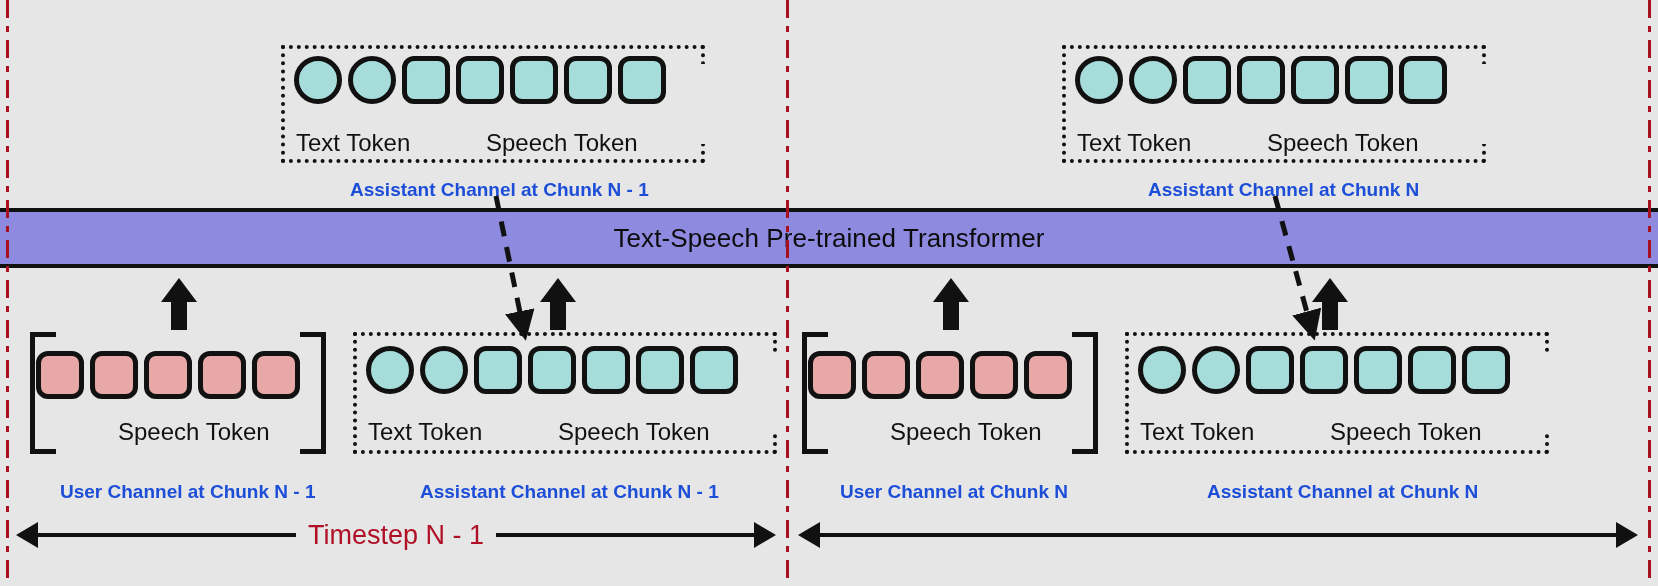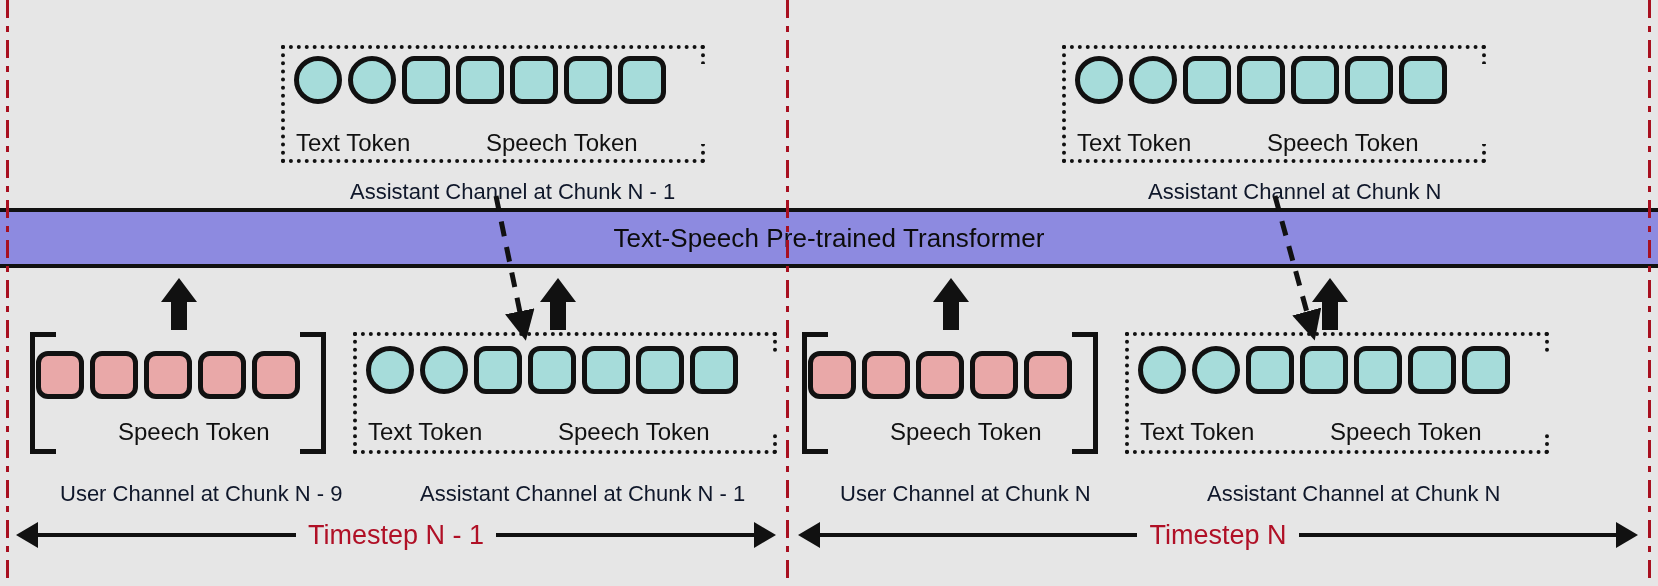--- a/index.html
+++ b/index.html
@@ -139,23 +139,24 @@
     left: 0; top: 0;
     width: 1658px;
     height: 586px;
     z-index: 25;
     pointer-events: none;
   }
 
   
   .redlabel {
     position: absolute;
-    font-size: 22px;
-    color: #0f172a;
+    font-size: 19px;
+    color: #1d4ed8;
     white-space: nowrap;
+    font-weight: bold;
   }
 
   
   .timestep {
     position: absolute;
     height: 40px;
     display: flex;
     align-items: center;
     z-index: 10;
     justify-content: flex-end;
@@ -227,21 +228,21 @@
     <div class="tok pink"></div>
     <div class="tok pink"></div>
     <div class="tok pink"></div>
     <div class="tok pink"></div>
   </div>
   <div class="caption" style="left:118px; top:418px;">Speech Token</div>
   <div class="uparrow" style="left:179px; top:278px;">
     <div class="head"></div>
       <div class="shaft"></div>
   </div>
-  <div class="redlabel" style="left:60px; top:481px;">User Channel at Chunk N - 9</div>
+  <div class="redlabel" style="left:60px; top:481px;">User Channel at Chunk N - 1</div>
 
   <div class="dotbox" style="left:353px; top:332px; width:424px; height:122px;"></div>
   <div class="dotmask" style="left:769px; top:352px; width:14px; height:82px;"></div>
   <div class="tokens-row" style="left:366px; top:346px;">
     <div class="tok circle"></div>
     <div class="tok circle"></div>
     <div class="tok square"></div>
     <div class="tok square"></div>
     <div class="tok square"></div>
     <div class="tok square"></div>
@@ -308,18 +309,17 @@
     <div class="ts-head-l"></div>
     <div class="ts-line"></div>
     <div class="ts-label">Timestep N - 1</div>
     <div class="ts-line"></div>
     <div class="ts-head-r"></div>
   </div>
 
   <div class="timestep" style="left:798px; top:515px; width:840px;">
     <div class="ts-head-l"></div>
     <div class="ts-line"></div>
-    <div class="ts-label">Timestep N</div>
     <div class="ts-line"></div>
     <div class="ts-head-r"></div>
   </div>
 
 </div>
 
 </body></html>

